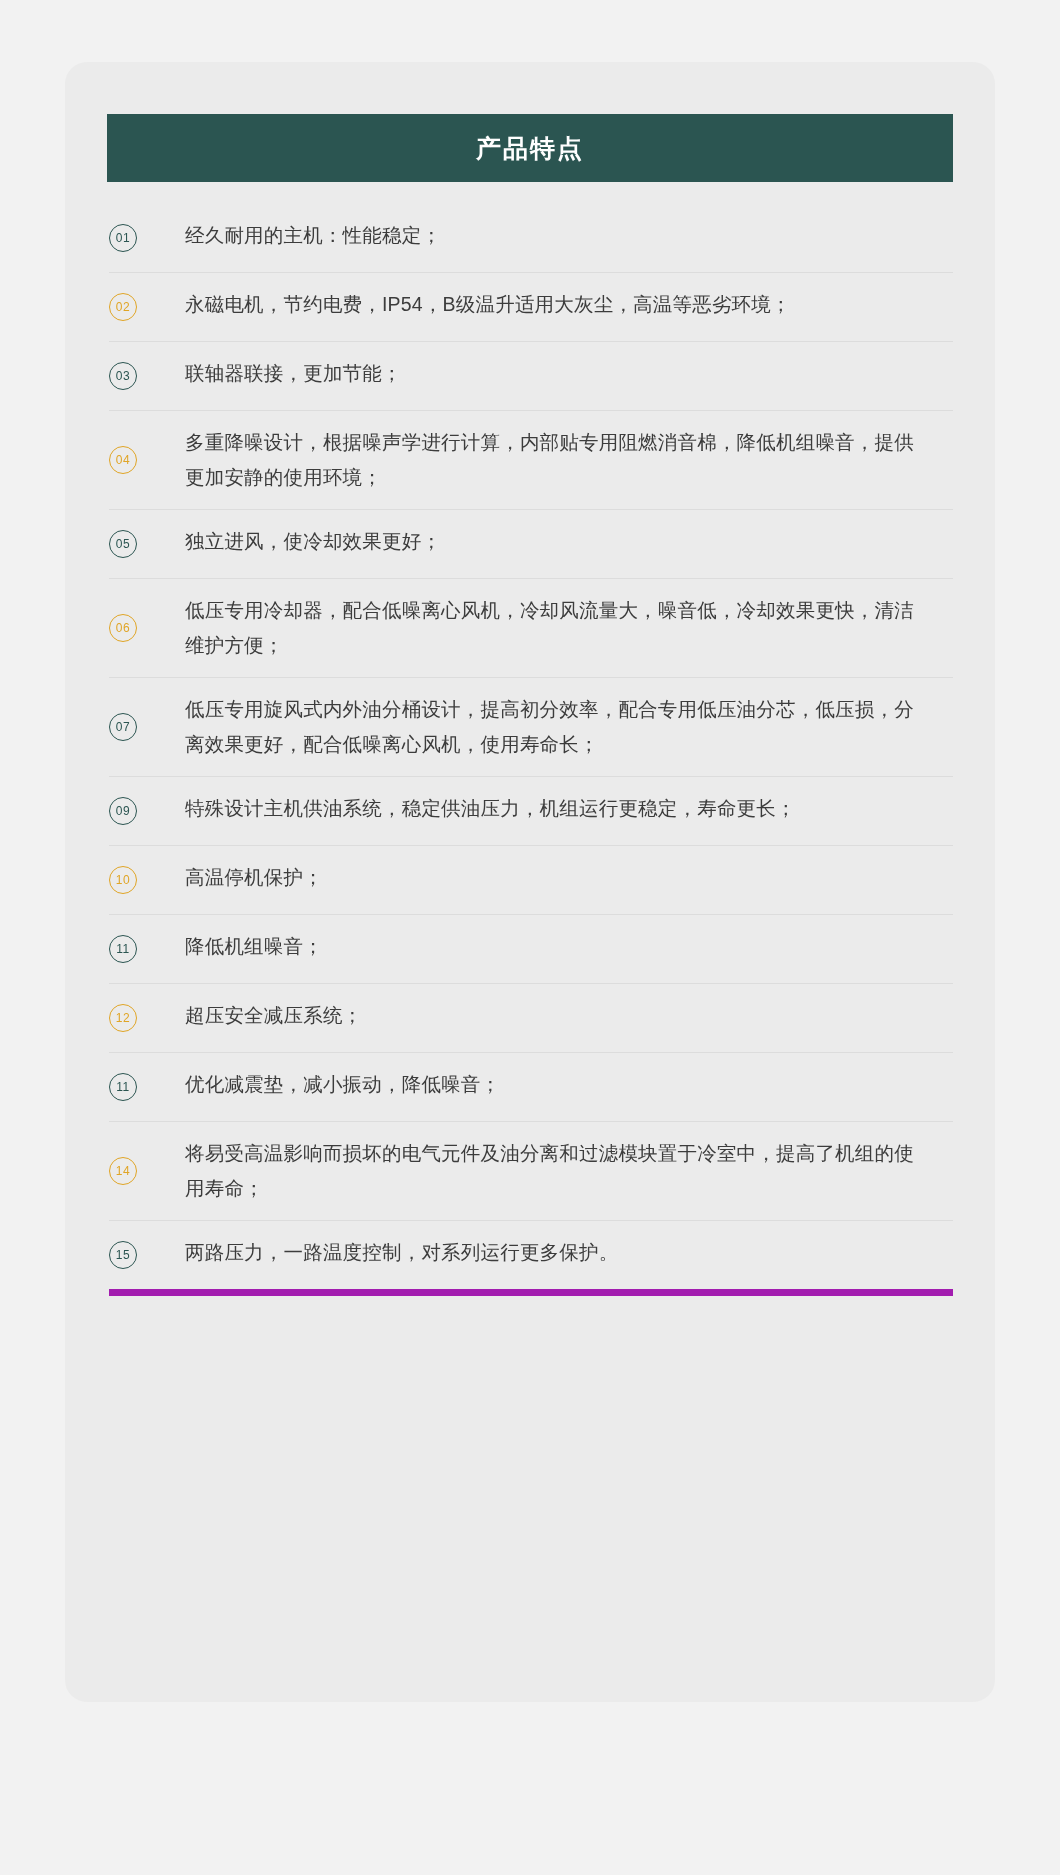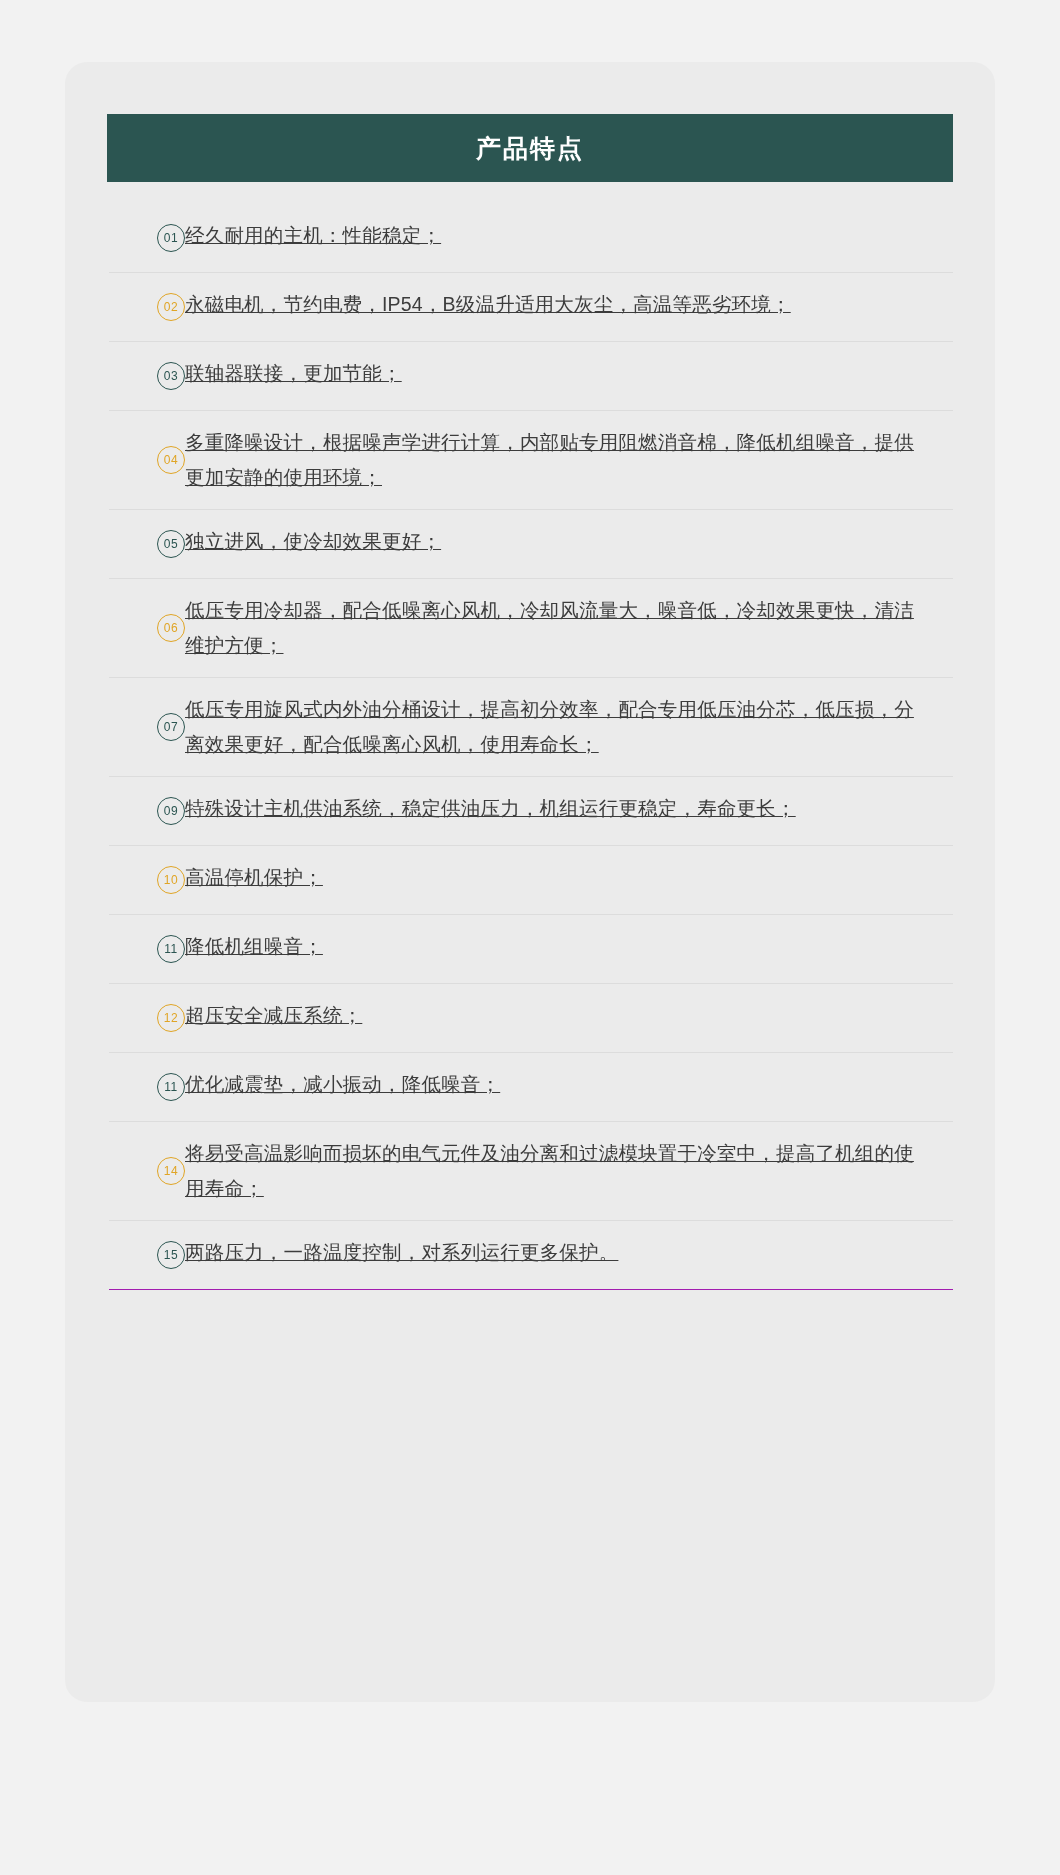--- a/index.html
+++ b/index.html
@@ -48,28 +48,28 @@
     padding: 0 0 0 2px;
   }
   .item {
     display: flex;
     align-items: flex-start;
     border-bottom: 1px solid #dcdcdc;
     padding: 14px 6px 14px 0;
     min-height: 40px;
   }
   .item:last-child {
-    border-bottom: 1px solid #a21caf;
+    border-bottom: 7px solid #a21caf;
   }
   .badge-wrap {
     width: 76px;
     flex: 0 0 76px;
     display: flex;
     align-items: center;
-    justify-content: flex-end;
+    justify-content: flex-start;
     align-self: center;
   }
   .badge {
     width: 28px;
     height: 28px;
     border-radius: 50%;
     border: 1.5px solid #2b5551;
     color: #2b5551;
     font-size: 12px;
     line-height: 26px;
@@ -81,21 +81,20 @@
     border-color: #e0a526;
     color: #e0a526;
   }
   .text {
     flex: 1 1 auto;
     font-size: 19.5px;
     line-height: 35px;
     color: #3c3c3c;
     padding-right: 14px;
     letter-spacing: 0.2px;
-    text-decoration: underline;
   }
 </style>
 </head>
 <body>
 
 <div class="page">
   <div class="card">
     <div class="banner">
       <div class="banner-title">产品特点</div>
     </div>

